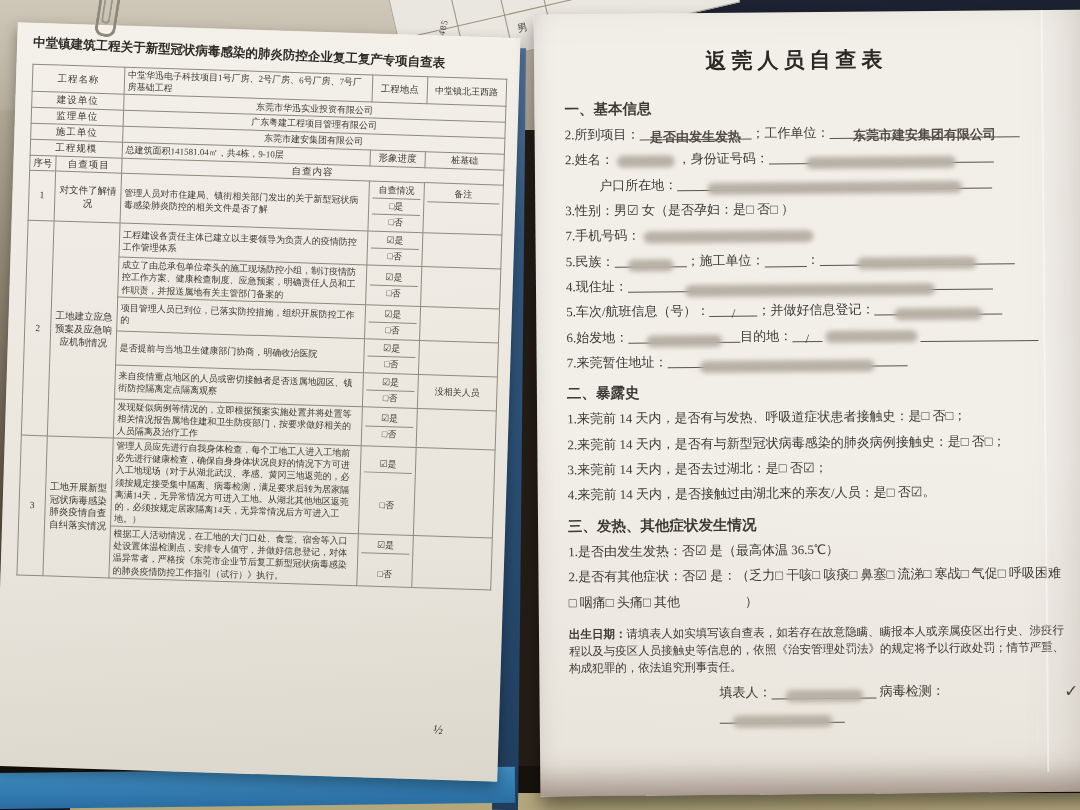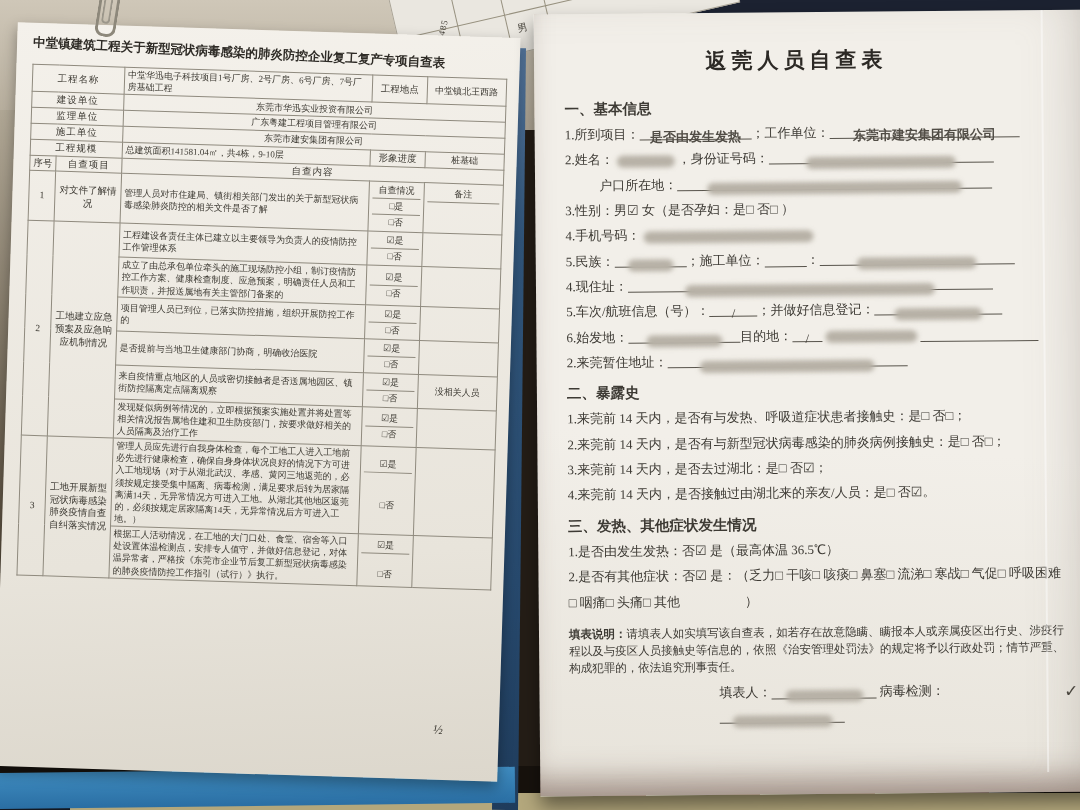--- a/index.html
+++ b/index.html
@@ -248,60 +248,60 @@
     <div class="pn">½</div>
   </div>
 
   <div class="paperclip"></div>
 
   <div class="page-right">
     <div class="rp-title">返莞人员自查表</div>
 
     <div class="sec">一、基本信息</div>
     <div class="ln">
-      <span>1.所到项目：</span><span class="u hand" style="width:112px">是否由发生发热</span><span>；工作单位：</span><span class="u hand" style="width:190px">东莞市建安集团有限公司</span>
+      <span>2.所到项目：</span><span class="u hand" style="width:112px">是否由发生发热</span><span>；工作单位：</span><span class="u hand" style="width:190px">东莞市建安集团有限公司</span>
     </div>
     <div class="ln">
       <span>2.姓名：</span><span class="bl" style="width:58px"></span><span>，身份证号码：</span><span class="u" style="width:225px"><span class="bl" style="width:150px"></span></span>
     </div>
     <div class="ln ind">
       <span>户口所在地：</span><span class="u" style="width:315px"><span class="bl" style="width:255px"></span></span>
     </div>
     <div class="ln">3.性别：男☑  女（是否孕妇：是□  否□ ）</div>
     <div class="ln">
-      <span>4.手机号码：</span><span class="bl" style="width:170px"></span>
+      <span>7.手机号码：</span><span class="bl" style="width:170px"></span>
     </div>
     <div class="ln">
       <span>5.民族：</span><span class="u" style="width:72px"><span class="bl" style="width:46px"></span></span><span>；施工单位：</span><span class="u" style="width:42px"></span><span>：</span><span class="u" style="width:195px"><span class="bl" style="width:120px"></span></span>
     </div>
     <div class="ln">
       <span>4.现住址：</span><span class="u" style="width:365px"><span class="bl" style="width:250px"></span></span>
     </div>
     <div class="ln">
       <span>5.车次/航班信息（号）：</span><span class="u" style="width:48px">/</span><span>；并做好信息登记：</span><span class="u" style="width:128px"><span class="bl" style="width:88px"></span></span>
     </div>
     <div class="ln">
       <span>6.始发地：</span><span class="u" style="width:112px"><span class="bl" style="width:76px"></span></span><span>目的地：</span><span class="u" style="width:30px">/</span><span class="bl" style="width:92px"></span><span class="u" style="width:118px"></span>
     </div>
     <div class="ln">
-      <span>2.来莞暂住地址：</span><span class="u" style="width:240px"><span class="bl" style="width:175px"></span></span>
+      <span>7.来莞暂住地址：</span><span class="u" style="width:240px"><span class="bl" style="width:175px"></span></span>
     </div>
 
     <div class="sec">二、暴露史</div>
     <div class="ln">1.来莞前 14 天内，是否有与发热、呼吸道症状患者接触史：是□ 否□；</div>
     <div class="ln">2.来莞前 14 天内，是否有与新型冠状病毒感染的肺炎病例接触史：是□ 否□；</div>
     <div class="ln">3.来莞前 14 天内，是否去过湖北：是□ 否☑；</div>
     <div class="ln">4.来莞前 14 天内，是否接触过由湖北来的亲友/人员：是□ 否☑。</div>
 
     <div class="sec">三、发热、其他症状发生情况</div>
     <div class="ln">1.是否由发生发热：否☑ 是（最高体温 36.5℃）</div>
     <div class="ln">2.是否有其他症状：否☑ 是：（乏力□ 干咳□  咳痰□  鼻塞□  流涕□ 寒战□  气促□  呼吸困难□  咽痛□  头痛□  其他　　　　　）</div>
 
     <div class="note">
-      <b>填表说明：</b><span>请填表人如实填写该自查表，如若存在故意隐瞒、瞒报本人或亲属疫区出行史、涉疫行程以及与疫区人员接触史等信息的，依照《治安管理处罚法》的规定将予以行政处罚；情节严重、构成犯罪的，依法追究刑事责任。</span>
+      <b>出生日期：</b><span>请填表人如实填写该自查表，如若存在故意隐瞒、瞒报本人或亲属疫区出行史、涉疫行程以及与疫区人员接触史等信息的，依照《治安管理处罚法》的规定将予以行政处罚；情节严重、构成犯罪的，依法追究刑事责任。</span>
     </div>
 
     <div class="sign">
       <span>填表人：</span><span class="u" style="width:105px"><span class="bl" style="width:78px"></span></span>
       <span>病毒检测：</span><span class="u" style="width:125px"><span class="bl" style="width:100px"></span></span>
       <span class="tick">✓</span>
     </div>
   </div>
 </div>
 

